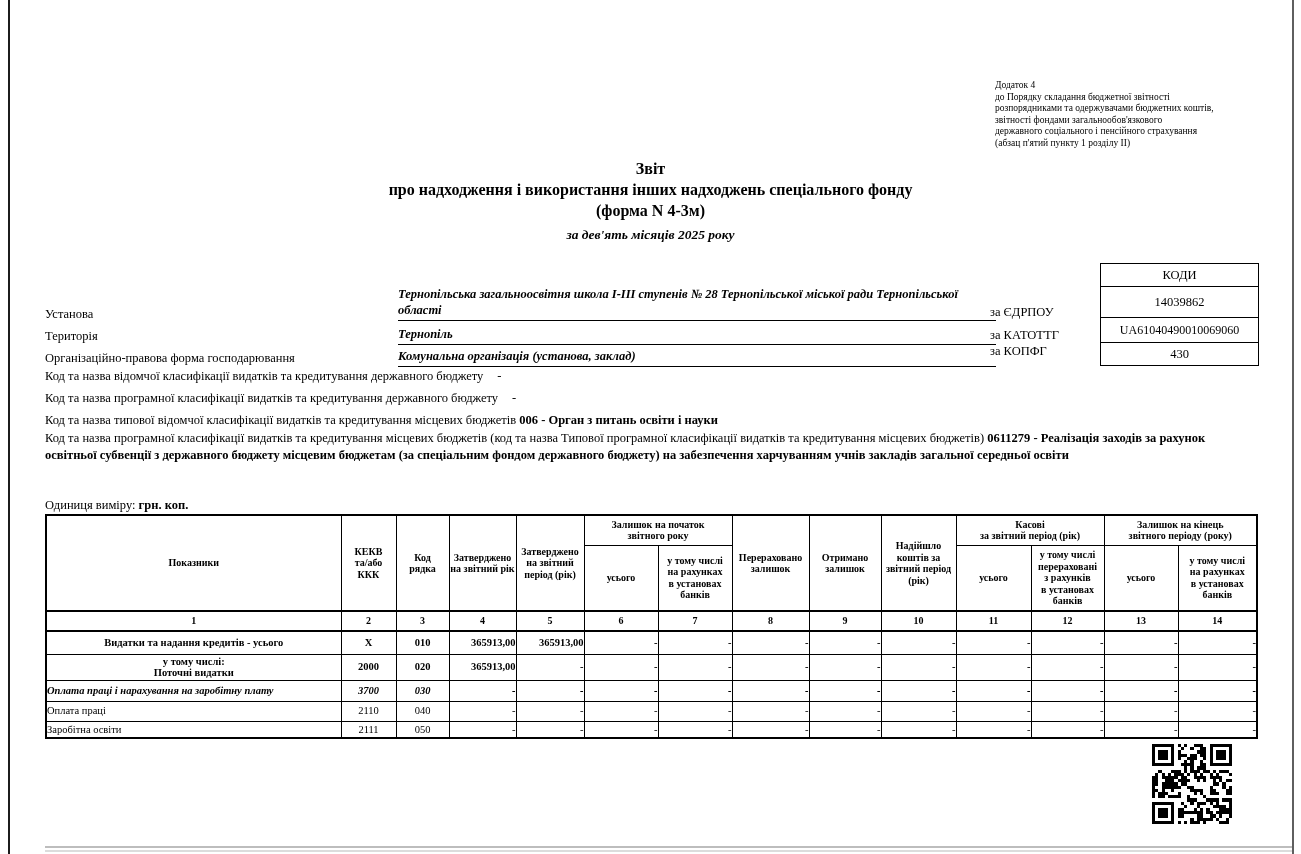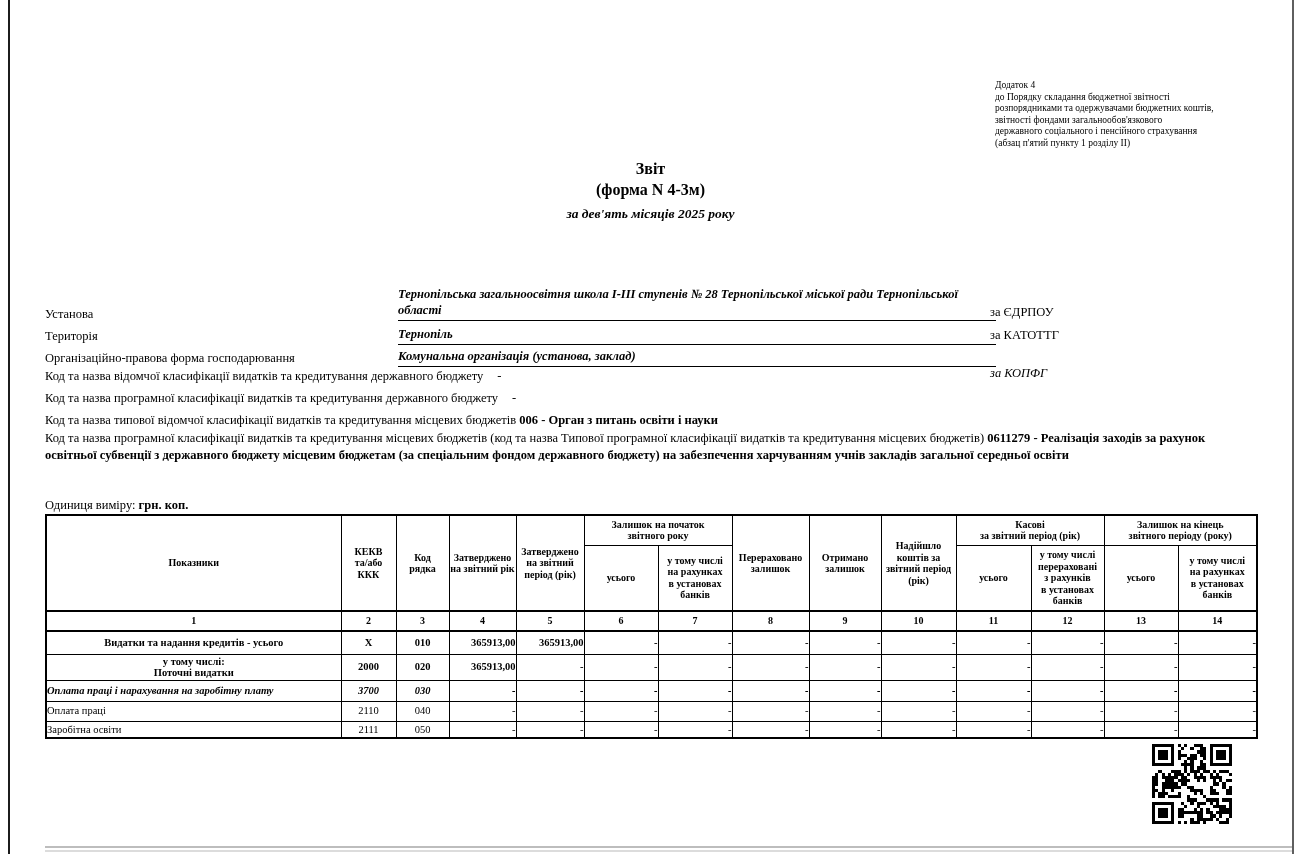--- a/index.html
+++ b/index.html
@@ -64,36 +64,43 @@
     <div>Додаток 4</div>
     <div>до Порядку складання бюджетної звітності</div>
     <div>розпорядниками та одержувачами бюджетних коштів,</div>
     <div>звітності фондами загальнообов'язкового</div>
     <div>державного соціального і пенсійного страхування</div>
     <div>(абзац п'ятий пункту 1 розділу ІІ)</div>
   </div>
 
   <div class="title-block">
     <div class="title-main">Звіт</div>
+    <div class="title-main">про надходження і використання інших надходжень спеціального фонду</div>
     <div class="title-main">(форма N 4-3м)</div>
     <div class="title-period">за дев'ять місяців 2025 року</div>
   </div>
 
   <div class="org-label" style="top:307px;">Установа</div>
   <div class="org-label" style="top:329px;">Територія</div>
   <div class="org-label" style="top:351px;">Організаційно-правова  форма господарювання</div>
 
   <div class="org-value" style="top:286px;">Тернопільська загальноосвітня школа І-ІІІ ступенів № 28 Тернопільської міської ради Тернопільської області</div>
   <div class="org-value" style="top:326px;">Тернопіль</div>
   <div class="org-value" style="top:348px;">Комунальна організація (установа, заклад)</div>
 
   <div class="code-label" style="top:305px;">за ЄДРПОУ</div>
   <div class="code-label" style="top:328px;">за КАТОТТГ</div>
-  <div class="code-label" style="top:366px;font-style:italic;">за КОПФГ</div>
-
+  <div class="code-label" style="top:344px;">за КОПФГ</div>
+
+  <div class="codes-box">
+    <div class="crow c-h">КОДИ</div>
+    <div class="crow c-r1">14039862</div>
+    <div class="crow c-r2">UA61040490010069060</div>
+    <div class="crow c-r3">430</div>
+  </div>
 
   <div class="cls-line" style="top:368px;">
     <span>Код та назва відомчої класифікації видатків та кредитування державного бюджету</span><span class="cls-dash">-</span>
   </div>
   <div class="cls-line" style="top:390px;">
     <span>Код та назва програмної класифікації видатків та кредитування державного бюджету</span><span class="cls-dash">-</span>
   </div>
   <div class="cls-line" style="top:412px;">
     <span>Код та назва типової відомчої класифікації видатків та кредитування місцевих бюджетів</span>
     <span class="cls-bold">006 - Орган з питань освіти і науки</span>

